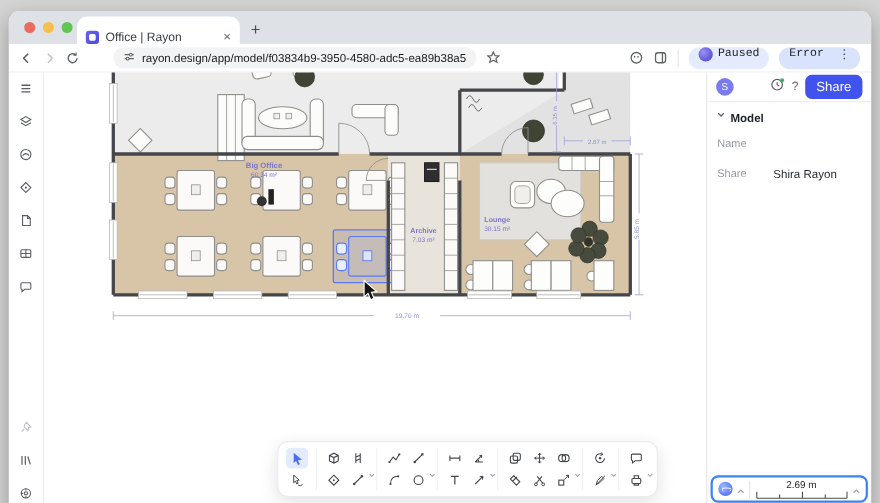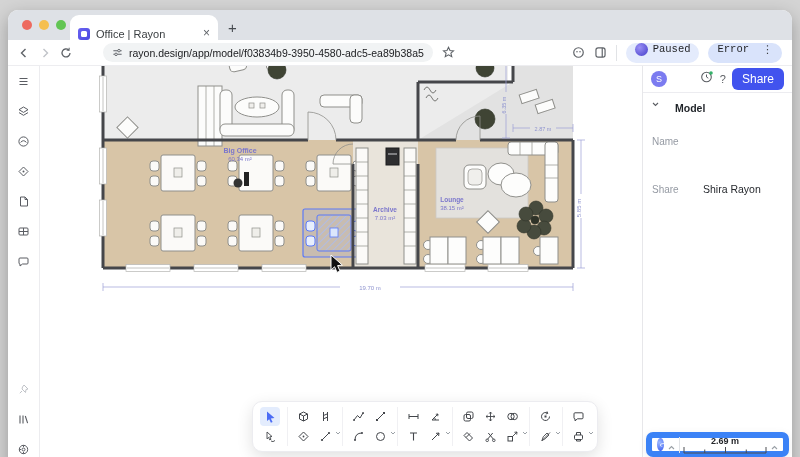--- a/index.html
+++ b/index.html
@@ -61,30 +61,30 @@
   .rpanel { width:150px; background:#fff; border-left:1px solid #e7e7ea; display:flex;
             flex-direction:column; position:relative; }
   .rp-head { height:27px; display:flex; align-items:center; gap:6px; padding:0 8px;
              border-bottom:1px solid #ececf0; }
   .avatar { width:16px; height:16px; border-radius:50%; background:#7b7bf0; color:#fff;
             font-size:9px; display:flex; align-items:center; justify-content:center; }
   .rp-head .spacer { flex:1; }
   .help { font-size:11px; color:#5b5e63; }
   .share-btn { background:#4153ee; color:#fff; font-size:12px; border:none; border-radius:6px;
                padding:4px 10px; }
-  .rp-sec-head { display:flex; align-items:flex-start; gap:16px; padding:9px 9px 4px; }
+  .rp-sec-head { display:flex; align-items:flex-start; gap:5px; padding:9px 9px 4px; }
   .rp-sec-title { font-size:10.5px; font-weight:bold; color:#1f2328; }
-  .rp-row { display:flex; align-items:flex-end; margin:18px 9px; }
+  .rp-row { display:flex; align-items:flex-start; margin:8px 9px; }
   .rp-label { width:44px; font-size:10px; color:#959aa3; }
   .rp-input { width:82px; height:19px; background:#f5f5f7; border:none; border-radius:5px;
               font-size:10.5px; color:#26292e; padding:0 7px; font-family:"Liberation Sans",sans-serif; }
   .rp-value { font-size:10.5px; color:#26292e; padding-left:7px; }
   .scale-footer { position:absolute; left:3px; right:3px; bottom:13px; height:25px; background:#fff;
-                  border:6px solid #3b82f6; border-radius:7px; box-shadow:0 2px 8px rgba(0,0,0,.08);
-                  display:flex; align-items:center; padding:0 5px; gap:4px;font-weight:bold; }
+                  border:2px solid #3b82f6; border-radius:7px; box-shadow:0 2px 8px rgba(0,0,0,.08);
+                  display:flex; align-items:center; padding:0 5px; gap:4px; }
   .snap-ic { width:13px; height:13px; border-radius:50%;
              background:radial-gradient(circle at 35% 35%, #9db9ff, #3a5bf0); position:relative; }
   .snap-ic:after { content:""; position:absolute; left:3px; top:5px; width:7px; height:3px;
                    border-radius:50%; border:1px solid rgba(255,255,255,.85); border-bottom:none; }
   .ruler-wrap { flex:1; display:flex; flex-direction:column; align-items:center; gap:0; }
   .scale-text { font-size:9px; color:#26282c; line-height:10px; }
 </style>
 </head>
 <body>
 

